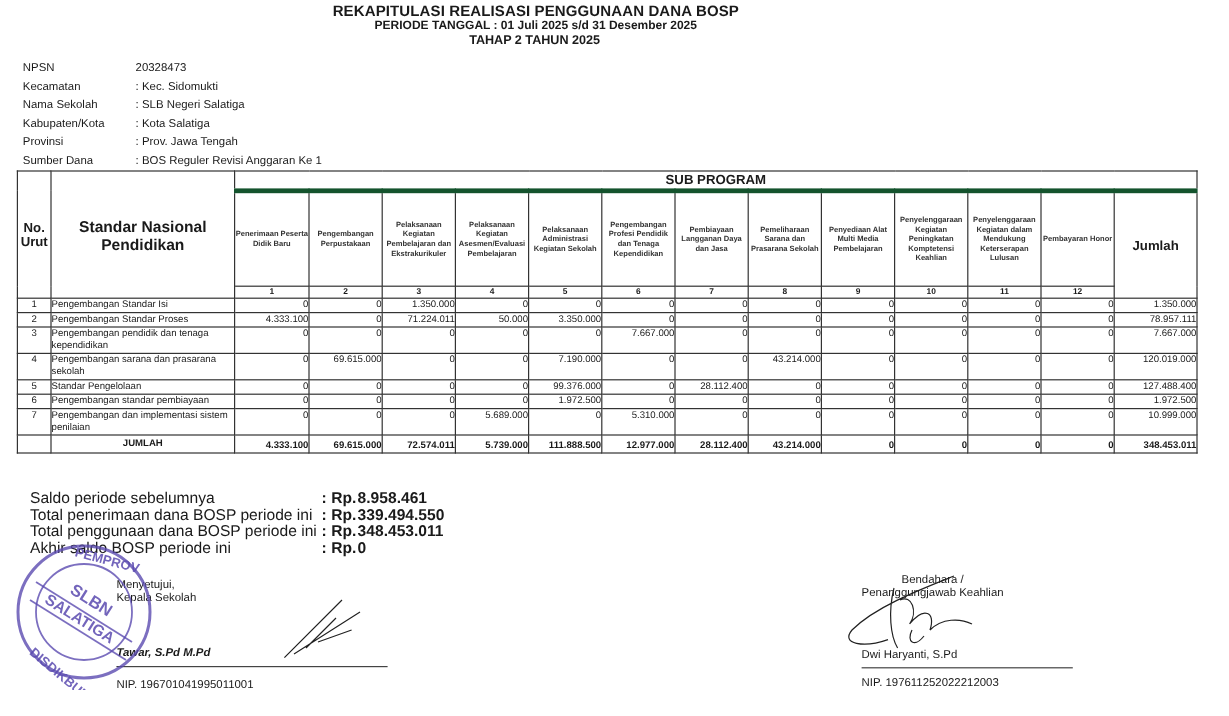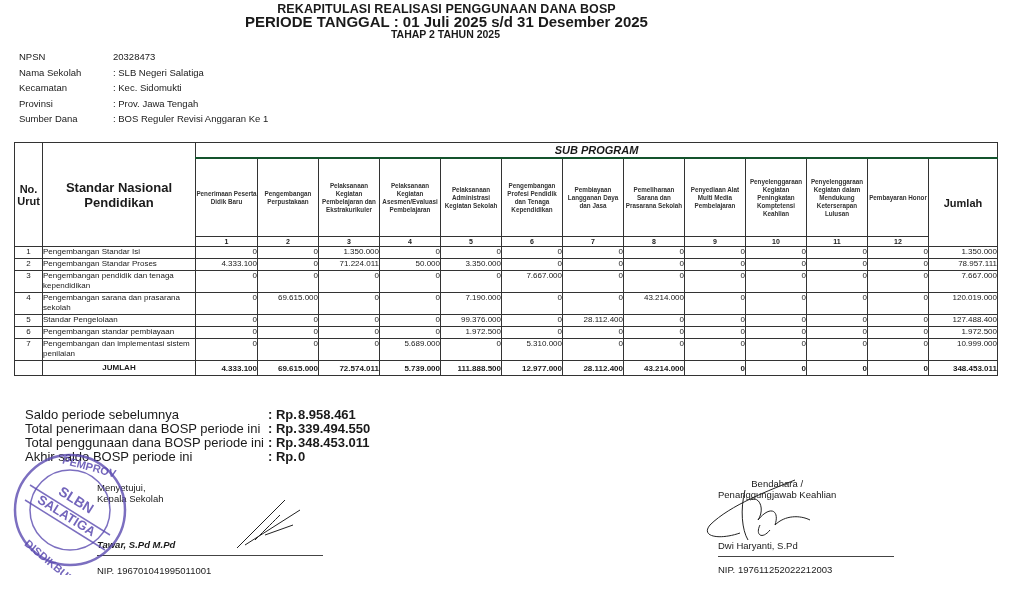--- a/index.html
+++ b/index.html
@@ -1,20 +1,20 @@
 <!DOCTYPE html>
 <html><head>
 <meta charset="utf-8">
 <style>
   html, body { margin: 0; padding: 0; background: #fff; }
   body { width: 1024px; height: 597px; position: relative; overflow: hidden;
          font-family: "Liberation Sans", sans-serif; color: #1a1a1a; }
   .title { position: absolute; top: 2px; left: 0; width: 877px; text-align: center; }
   .title .t1 { font-size: 12.5px; font-weight: bold; letter-spacing: 0.1px; line-height: 14px; padding-left: 16px; }
-  .title .t2 { font-size: 15px; font-weight: bold; line-height: 12px; padding-left: 16px; }
+  .title .t2 { font-size: 10px; font-weight: bold; line-height: 12px; padding-left: 16px; }
   .title .t3 { font-size: 10.5px; font-weight: bold; line-height: 12px; padding-left: 14px; }
 
   .info { position: absolute; top: 51px; left: 19px; font-size: 9.5px; }
   .info .row { height: 15.5px; display: flex; }
   .info .lbl { width: 94px; }
   .info .val { white-space: nowrap; text-align: right; }
 
   table.main { position: absolute; top: 142px; left: 14px; border-collapse: collapse;
                table-layout: fixed; font-size: 8px; }
   table.main td, table.main th { border: 1px solid #333; padding: 0; }
@@ -61,26 +61,30 @@
   <div class="t2">PERIODE TANGGAL : 01 Juli 2025 s/d 31 Desember 2025</div>
   <div class="t3">TAHAP 2 TAHUN 2025</div>
 </div>
 
 <div class="info">
   <div class="row">
       <span class="lbl">NPSN</span>
       <span class="val">20328473</span>
     </div>
   <div class="row">
+      <span class="lbl">Kecamatan</span>
+      <span class="val">: Kec. Sidomukti</span>
+    </div>
+  <div class="row">
       <span class="lbl">Nama Sekolah</span>
       <span class="val">: SLB Negeri Salatiga</span>
     </div>
   <div class="row">
-      <span class="lbl">Kecamatan</span>
-      <span class="val">: Kec. Sidomukti</span>
+      <span class="lbl">Kabupaten/Kota</span>
+      <span class="val">: Kota Salatiga</span>
     </div>
   <div class="row">
       <span class="lbl">Provinsi</span>
       <span class="val">: Prov. Jawa Tengah</span>
     </div>
   <div class="row">
       <span class="lbl">Sumber Dana</span>
       <span class="val">: BOS Reguler Revisi Anggaran Ke 1</span>
     </div>
 </div>
@@ -100,21 +104,21 @@
     <col style="width:61px">
       <col style="width:61px">
       <col style="width:61px">
       <col style="width:61px">
     <col style="width:69px">
   </colgroup>
   <thead>
     <tr>
       <th rowspan="3" class="hno">No. Urut</th>
       <th rowspan="3" class="hstd">Standar Nasional Pendidikan</th>
-      <th colspan="13" class="subprog" style="border-bottom:2px solid #14532d;font-style:italic;">SUB PROGRAM</th>
+      <th colspan="13" class="subprog" style="border-bottom:4px solid #14532d;">SUB PROGRAM</th>
     </tr>
     <tr>
       <th class="hcol">Penerimaan Peserta Didik Baru</th>
       <th class="hcol">Pengembangan Perpustakaan</th>
       <th class="hcol">Pelaksanaan Kegiatan Pembelajaran dan Ekstrakurikuler</th>
       <th class="hcol">Pelaksanaan Kegiatan Asesmen/Evaluasi Pembelajaran</th>
       <th class="hcol">Pelaksanaan Administrasi Kegiatan Sekolah</th>
       <th class="hcol">Pengembangan Profesi Pendidik dan Tenaga Kependidikan</th>
       <th class="hcol">Pembiayaan Langganan Daya dan Jasa</th>
       <th class="hcol">Pemeliharaan Sarana dan Prasarana Sekolah</th>

